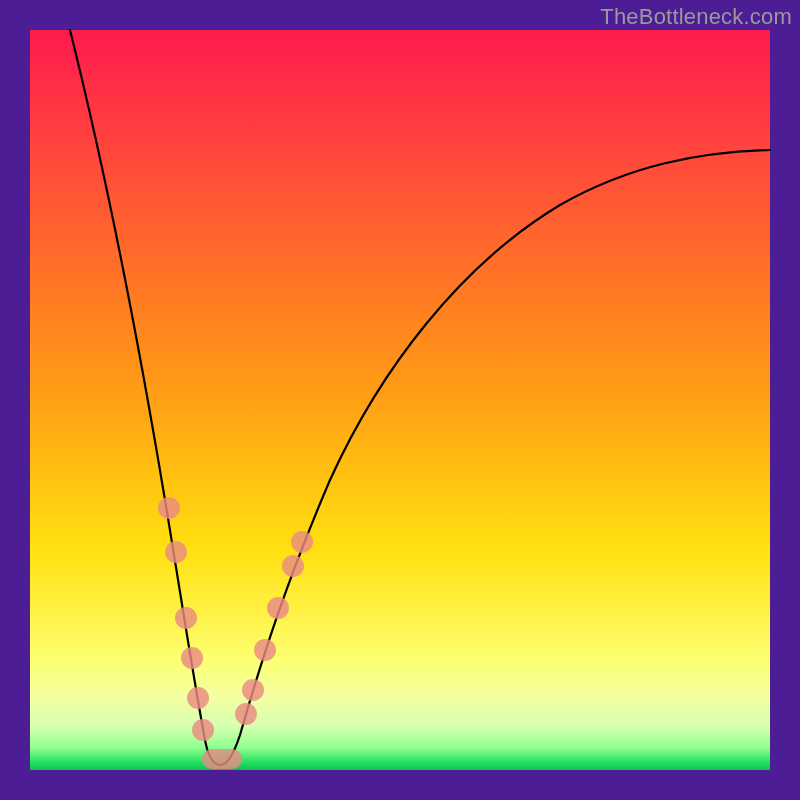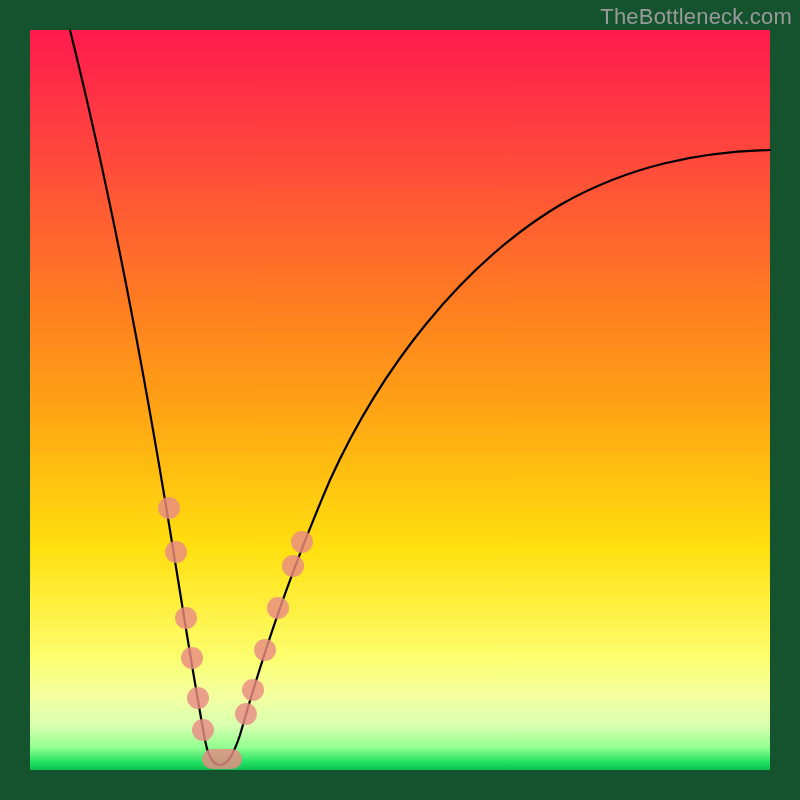--- a/index.html
+++ b/index.html
@@ -8,21 +8,21 @@
     width: 800px;
     height: 800px;
     overflow: hidden;
     font-family: Arial, Helvetica, sans-serif;
     background: #000;
   }
   .frame {
     position: relative;
     width: 800px;
     height: 800px;
-    background: #14532d;
+    background: #4c1d95;
   }
   .plot-area {
     position: absolute;
     left: 30px;
     top: 30px;
     width: 740px;
     height: 740px;
     
     background: linear-gradient(to bottom,
       #ff1a4d 0%,

